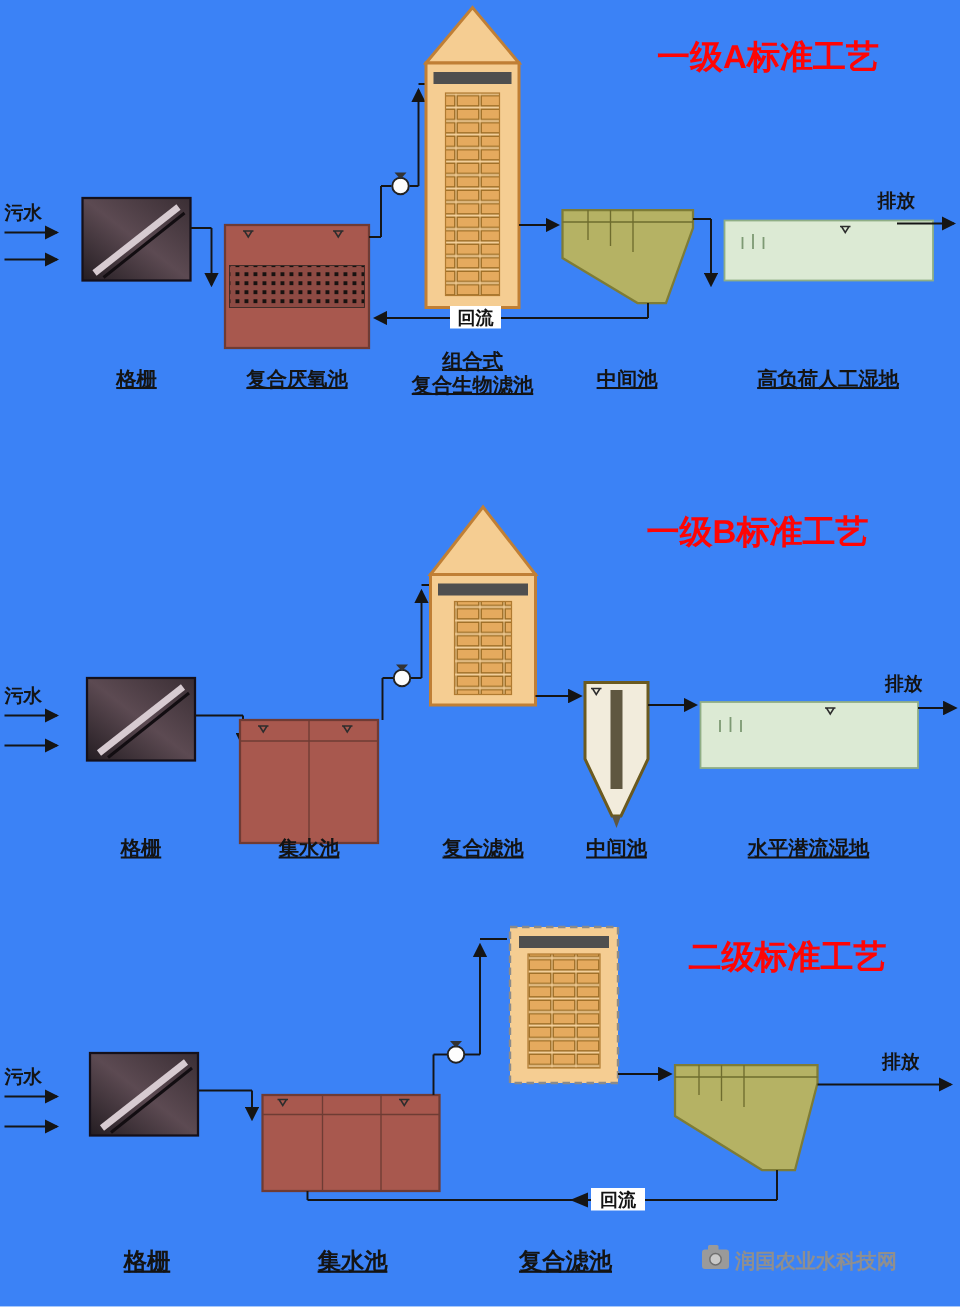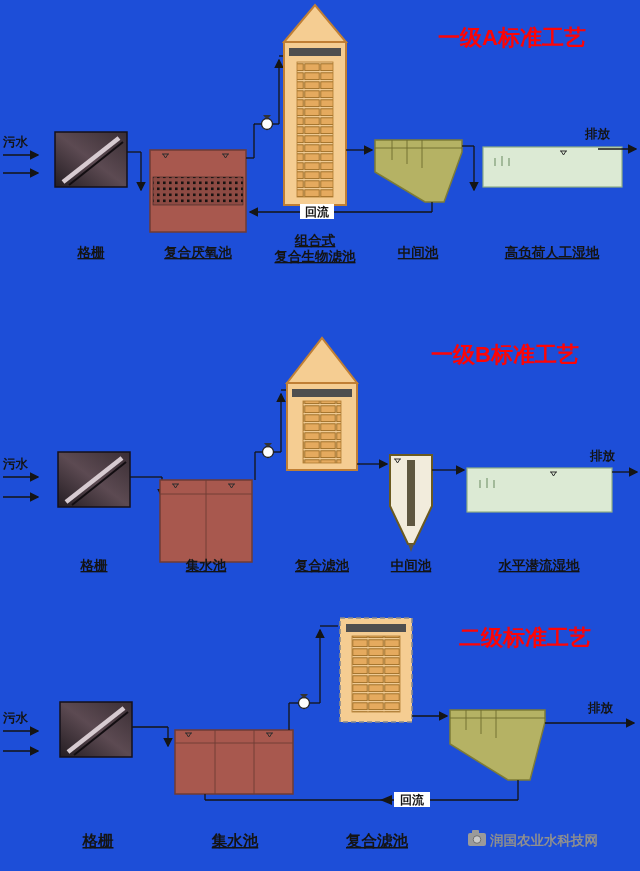--- a/index.html
+++ b/index.html
@@ -1,16 +1,16 @@
 <!DOCTYPE html>
 <html><head>
 <meta charset="utf-8">
 <style>
   html,body { margin:0; padding:0; background:#ffffff; }
-  .page { width:640px; height:871px; position:relative; background:#1d4ed8; overflow:hidden; }
+  .page { width:640px; height:871px; position:relative; background:#3b82f6; overflow:hidden; }
   svg { display:block; }
   svg text { font-family:"Liberation Sans","DejaVu Sans",sans-serif; fill:#141414; }
   .title { font-size:22px; font-weight:bold; fill:#fe0505; text-anchor:middle; }
   .lbl { font-size:13.5px; font-weight:bold; text-decoration:underline; text-anchor:middle; }
   .lblBig { font-size:15.5px; font-weight:bold; text-decoration:underline; text-anchor:middle; }
   .flow { font-size:12.5px; font-weight:bold; }
   .reflux { font-size:12px; font-weight:bold; text-anchor:middle; }
   .wm { font-size:13.5px; font-weight:bold; fill:#8f8f8f; }
   .pipe { stroke:#151515; stroke-width:1.3; fill:none; }
   .thin { stroke:#6e3c34; stroke-width:0.9; fill:none; }

